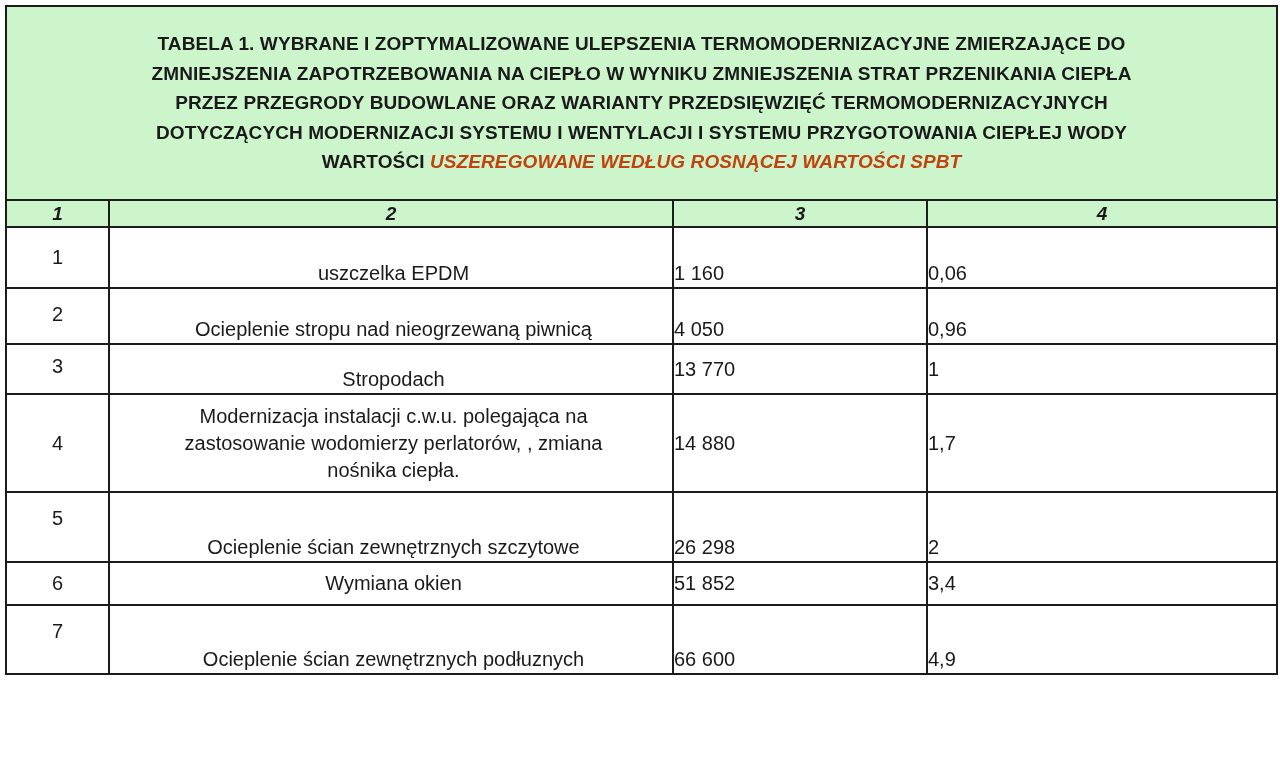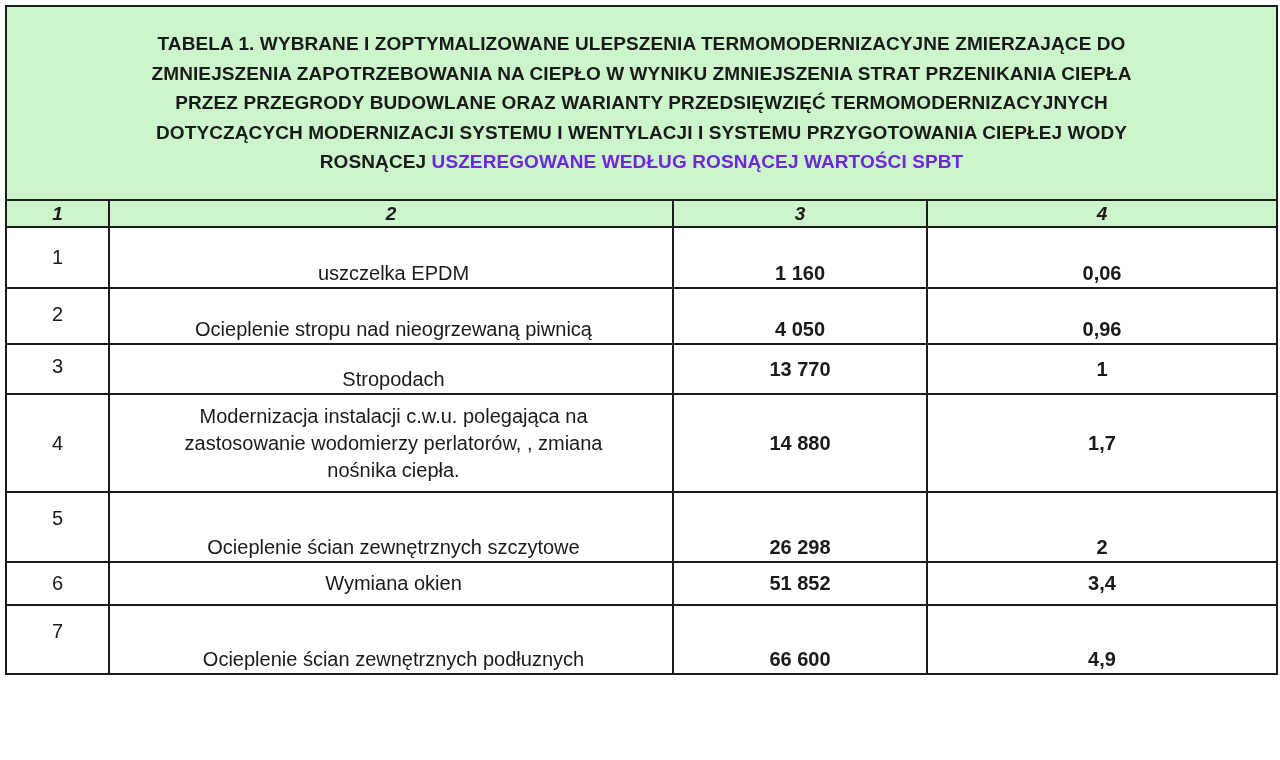--- a/index.html
+++ b/index.html
@@ -35,21 +35,22 @@
     height: 192px;
     text-align: center;
     vertical-align: middle;
     font-weight: bold;
     font-size: 19px;
     line-height: 29.5px;
     letter-spacing: 0.1px;
     padding: 0 6px;
   }
   .title-red {
-    color: #6d28d9;
+    color: #c2410c;
+    font-style: italic;
   }
   .hdr {
     background: #ccf5cc;
     font-weight: bold;
     font-size: 19px;
     line-height: 30px;
     text-align: center;
     vertical-align: middle;
     height: 72px;
   }
@@ -77,23 +78,21 @@
   }
   .c-desc {
     text-align: center;
     padding-left: 5px !important;
     vertical-align: bottom;
   }
   .c-desc.mid {
     vertical-align: middle;
   }
   .c-val {
-    text-align: center;
     vertical-align: bottom;
-    font-weight: bold;
   }
   .c-val.mid {
     vertical-align: middle;
   }
 </style>
 </head>
 <body>
 
 <div class="table-wrap">
   <table>
@@ -104,21 +103,21 @@
       <col style="width:350px">
     </colgroup>
     <tbody>
       <tr>
         <td colspan="4" class="title-cell">
           <div>TABELA 1. WYBRANE I ZOPTYMALIZOWANE ULEPSZENIA TERMOMODERNIZACYJNE ZMIERZAJĄCE DO</div>
           <div>ZMNIEJSZENIA ZAPOTRZEBOWANIA NA CIEPŁO W WYNIKU ZMNIEJSZENIA STRAT PRZENIKANIA CIEPŁA</div>
           <div>PRZEZ PRZEGRODY BUDOWLANE ORAZ WARIANTY PRZEDSIĘWZIĘĆ TERMOMODERNIZACYJNYCH</div>
           <div>DOTYCZĄCYCH MODERNIZACJI SYSTEMU I WENTYLACJI I SYSTEMU PRZYGOTOWANIA CIEPŁEJ WODY</div>
           <div>
-            <span>ROSNĄCEJ</span>
+            <span>WARTOŚCI</span>
             <span class="title-red">USZEREGOWANE WEDŁUG ROSNĄCEJ WARTOŚCI SPBT</span>
           </div>
         </td>
       </tr>
 
 
       <tr class="num-row">
         <td>1</td>
         <td>2</td>
         <td>3</td>

